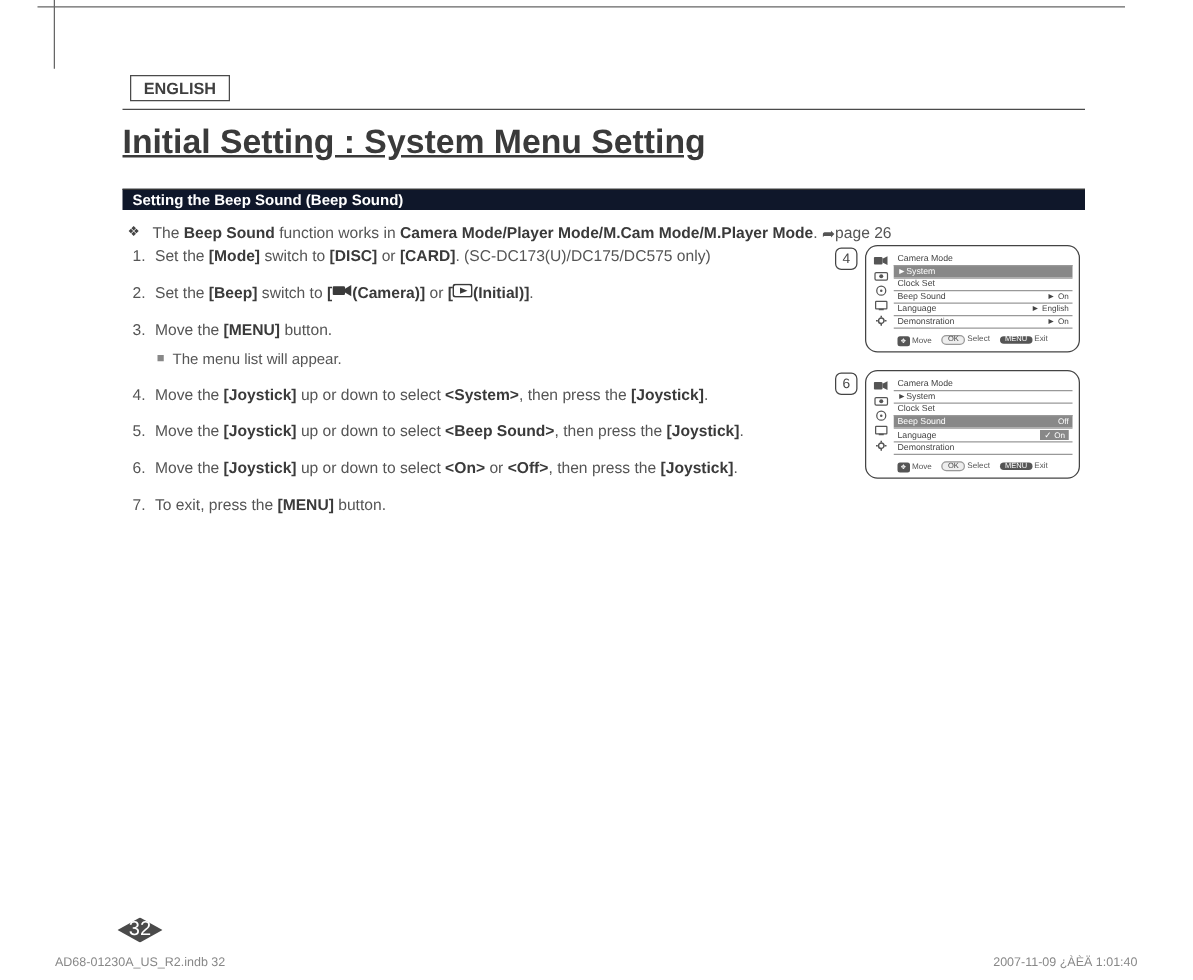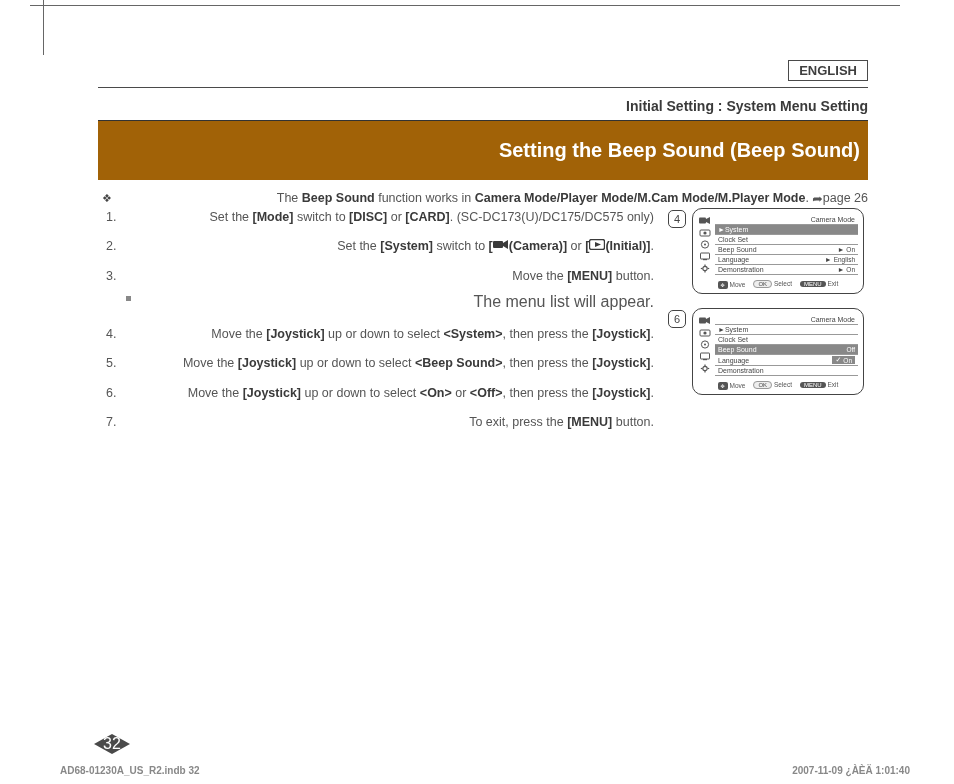--- a/index.html
+++ b/index.html
@@ -11,55 +11,55 @@
     height: 784px;
     position: relative;
   }
   .trim-top { position:absolute; top:5px; left:30px; width:870px; height:1px; background:#666;}
   .trim-left { position:absolute; top:0; left:43px; width:1px; height:55px; background:#666;}
   .page {
     position: absolute;
     top: 60px;
     left: 98px;
     width: 770px;
-    text-align: right;
   }
   .lang-tab {
     display:inline-block;
     border:1.5px solid #4a4a4a;
     padding:2px 10px;
     font-weight:bold;
     font-size:13px;
     color:#3f3f3f;
     margin-left:6px;
     margin-bottom:6px;
   }
   .rule { height:1px; background:#4a4a4a; margin-bottom:10px;}
   .title {
-    font-size:14px;
+    font-size:27px;
     font-weight:bold;
     color:#3a3a3a;
-    margin-bottom:6px;
+    margin-bottom:22px;
+    text-decoration:underline;
   }
   .sub-bar {
-    background:#a16207;
+    background:#0f172a;
     color:#fff;
     font-weight:bold;
-    padding:18px 8px;
-    font-size:20px;
+    padding:1px 8px;
+    font-size:12px;
     margin-bottom:8px;
     border-top:1.5px solid #333;
   }
   .diamond-list { margin-left:22px; }
   .diamond-list li { list-style:none; font-size:12.5px; color:#555; line-height:1.6; position:relative; padding-left:2px;}
   .diamond-list li::before { content:"\2756"; position:absolute; left:-18px; color:#444; font-size:11px; top:2px;}
   .steps { margin-left:4px; padding-left:18px;}
   .steps > li { font-size:12.5px; color:#555; line-height:1.55; margin-bottom:10px; padding-left:4px;}
   .sq-list { list-style:none; margin-top:4px; margin-left:0;}
-  .sq-list li { position:relative; padding-left:14px; font-size:16px; color:#555;}
+  .sq-list li { position:relative; padding-left:14px; font-size:12px; color:#555;}
   .sq-list li::before { content:""; position:absolute; left:2px; top:6px; width:5px; height:5px; background:#888;}
   b { color:#3a3a3a; font-weight:bold;}
   .arrow-pg { display:inline-block; transform: translateY(1px);}
   .cam-inline, .play-inline { display:inline-block; vertical-align:middle;}
   .cols { display:flex; align-items:flex-start; gap:14px;}
   .col-text { flex:1;}
   .col-figs { width:200px; flex:none;}
 
   .fig-row { display:flex; align-items:flex-start; margin-bottom:14px;}
   .fig-badge {
@@ -87,22 +87,22 @@
   .joy-ic { display:inline-flex; width:10px; height:8px; background:#555; border-radius:2px; align-items:center; justify-content:center; color:#fff; font-size:5px;}
   .check { font-size:7px;}
 
   .page-badge {
     position:absolute; bottom:30px; left:94px; width:36px; height:20px;
     display:flex; align-items:center; justify-content:center;
   }
   .page-badge svg { position:absolute; top:0; left:0;}
   .page-badge span { position:relative; color:#fff; font-size:16px; z-index:2;}
   .footer {
-    position:absolute; bottom:8px; left:60px; right:44px;
-    display:flex; justify-content:space-between; font-size:10px; color:#888;font-weight:bold;
+    position:absolute; bottom:8px; left:44px; right:44px;
+    display:flex; justify-content:space-between; font-size:10px; color:#888;
   }
 </style>
 </head>
 <body>
 
 <div class="trim-top"></div>
 <div class="trim-left"></div>
 
 <div class="page">
   <div class="lang-tab">ENGLISH</div>
@@ -116,21 +116,21 @@
     </li>
   </ul>
 
   <div class="cols">
     <div class="col-text">
       <ol class="steps">
         <li>
           <span>Set the </span><b>[Mode]</b><span> switch to </span><b>[DISC]</b><span> or </span><b>[CARD]</b><span>. (SC-DC173(U)/DC175/DC575 only)</span>
         </li>
         <li>
-          <span>Set the </span><b>[System]</b><span> switch to </span><b><span>[</span><span class="cam-inline"><svg width="16" height="11" viewBox="0 0 16 11">
+          <span>Set the </span><b>[Beep]</b><span> switch to </span><b><span>[</span><span class="cam-inline"><svg width="16" height="11" viewBox="0 0 16 11">
                   <rect x="0" y="2" width="10" height="7" rx="1" fill="#3a3a3a"></rect>
                   <polygon points="10,4 15,1 15,10 10,7" fill="#3a3a3a"></polygon>
                 </svg></span><span>(Camera)]</span></b><span> or </span><b><span>[</span><span class="play-inline"><svg width="16" height="11" viewBox="0 0 16 11">
                   <rect x="0.5" y="0.5" width="15" height="10" rx="2" fill="none" stroke="#3a3a3a" stroke-width="1.4"></rect>
                   <polygon points="6,3 12,5.5 6,8" fill="#3a3a3a"></polygon>
                 </svg></span><span>(Initial)]</span></b><span>.</span>
         </li>
         <li>
           <span>Move the </span><b>[MENU]</b><span> button.</span>
           <ul class="sq-list">

